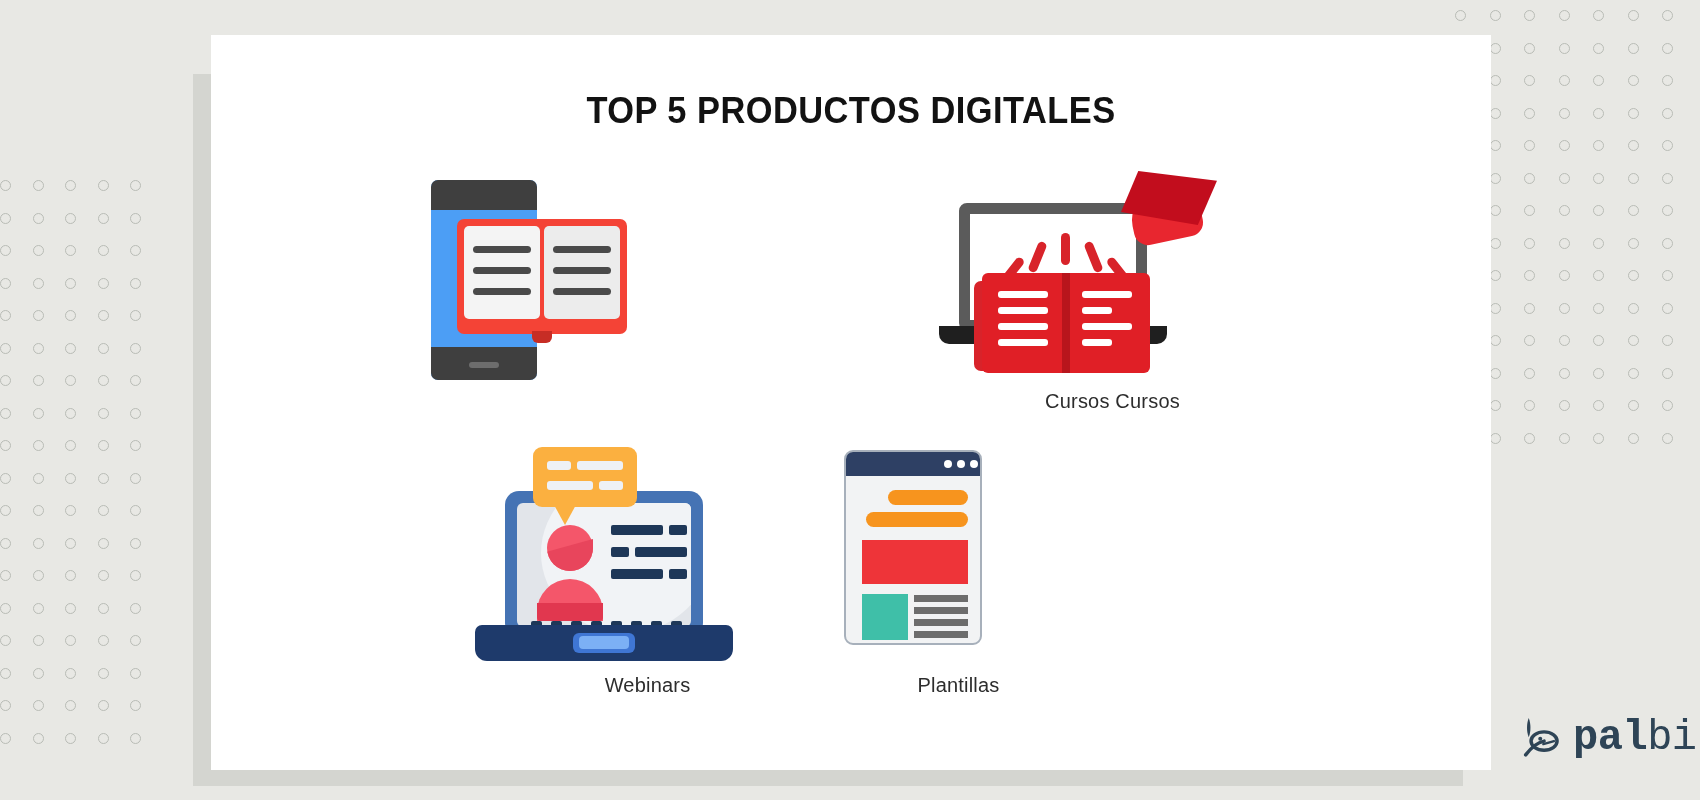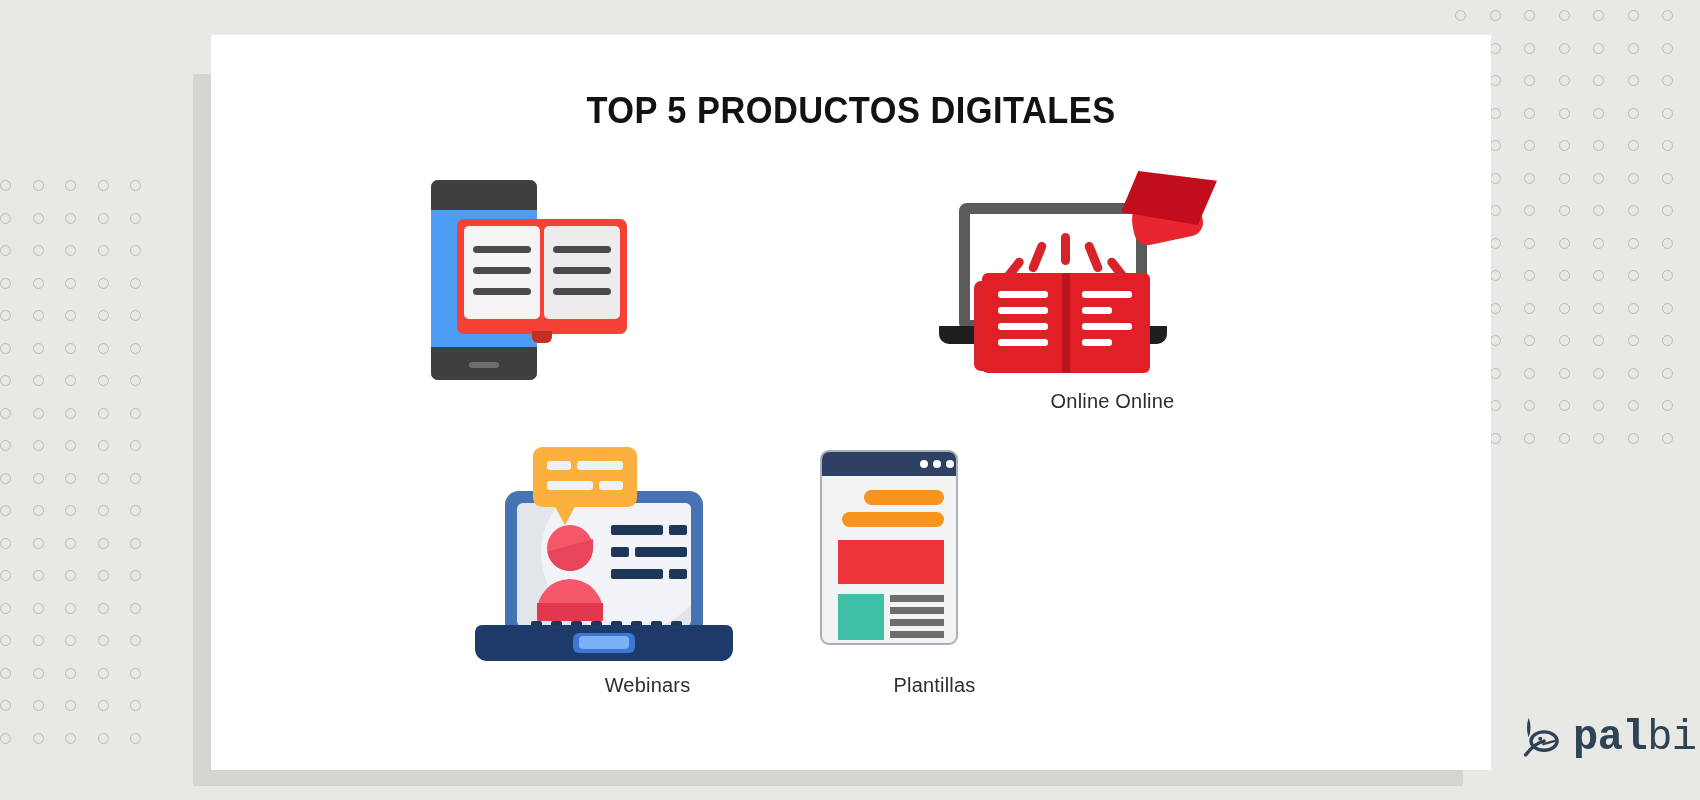--- a/index.html
+++ b/index.html
@@ -72,21 +72,21 @@
     margin-top: 12px;
     font-family: "Liberation Sans", sans-serif;
   }
 
   
   #item-ebooks  { left: 116px;  top: 128px; width: 345px; }
   #item-audio   { left: 420px;  top: 128px; width: 345px; }
   #item-cursos  { left: 724px;  top: 128px; width: 355px; }
   
   #item-webinars { left: 264px; top: 412px; width: 345px; }
-  #item-plant    { left: 551px; top: 412px; width: 345px; }
+  #item-plant    { left: 575px; top: 412px; width: 345px; }
 
   
   .eb-phone {
     position: absolute; left: 104px; top: 17px;
     width: 106px; height: 200px;
     background: #4c9ef5; border-radius: 7px;
   }
   .eb-phone-top {
     position: absolute; left: 0; top: 0; width: 106px; height: 30px;
     background: #3f3f3f; border-radius: 7px 7px 0 0;
@@ -609,21 +609,21 @@
             <div class="cu-bline" style="left:14px;top:66px;width:30px;"></div>
           </div>
           <div class="cu-spine"></div>
         </div>
 
         <div class="cu-cap">
           <div class="cu-cap-body"></div>
           <div class="cu-cap-board"></div>
         </div>
       </div>
-      <div class="caption">Online Online</div>
+      <div class="caption">Cursos Cursos</div>
     </div>
 
     <div class="item" id="item-webinars">
       <div class="art">
         <div class="we-lid">
           <div class="we-lid-inner">
             <div class="we-lid-gloss"></div>
             <div class="we-head"></div>
             <div class="we-head-sh"></div>
             <div class="we-body"></div>

